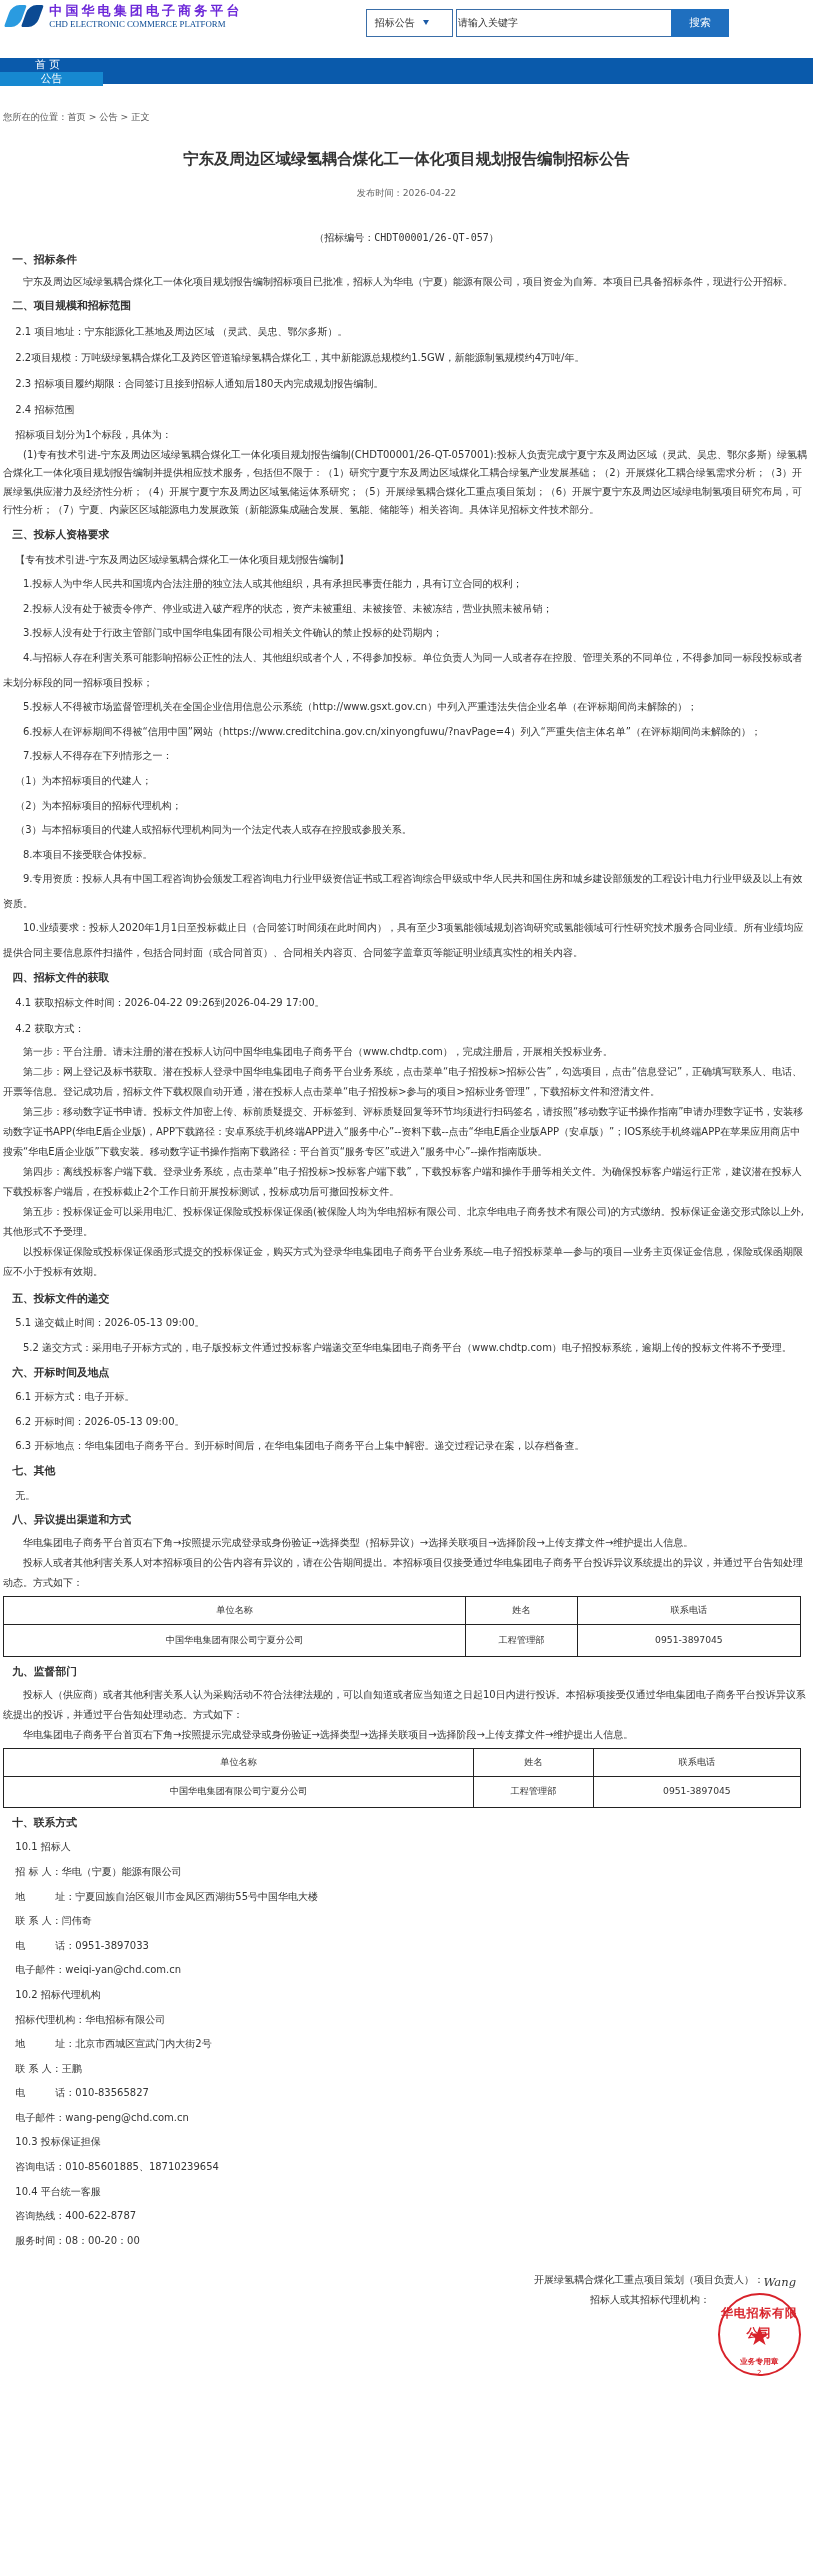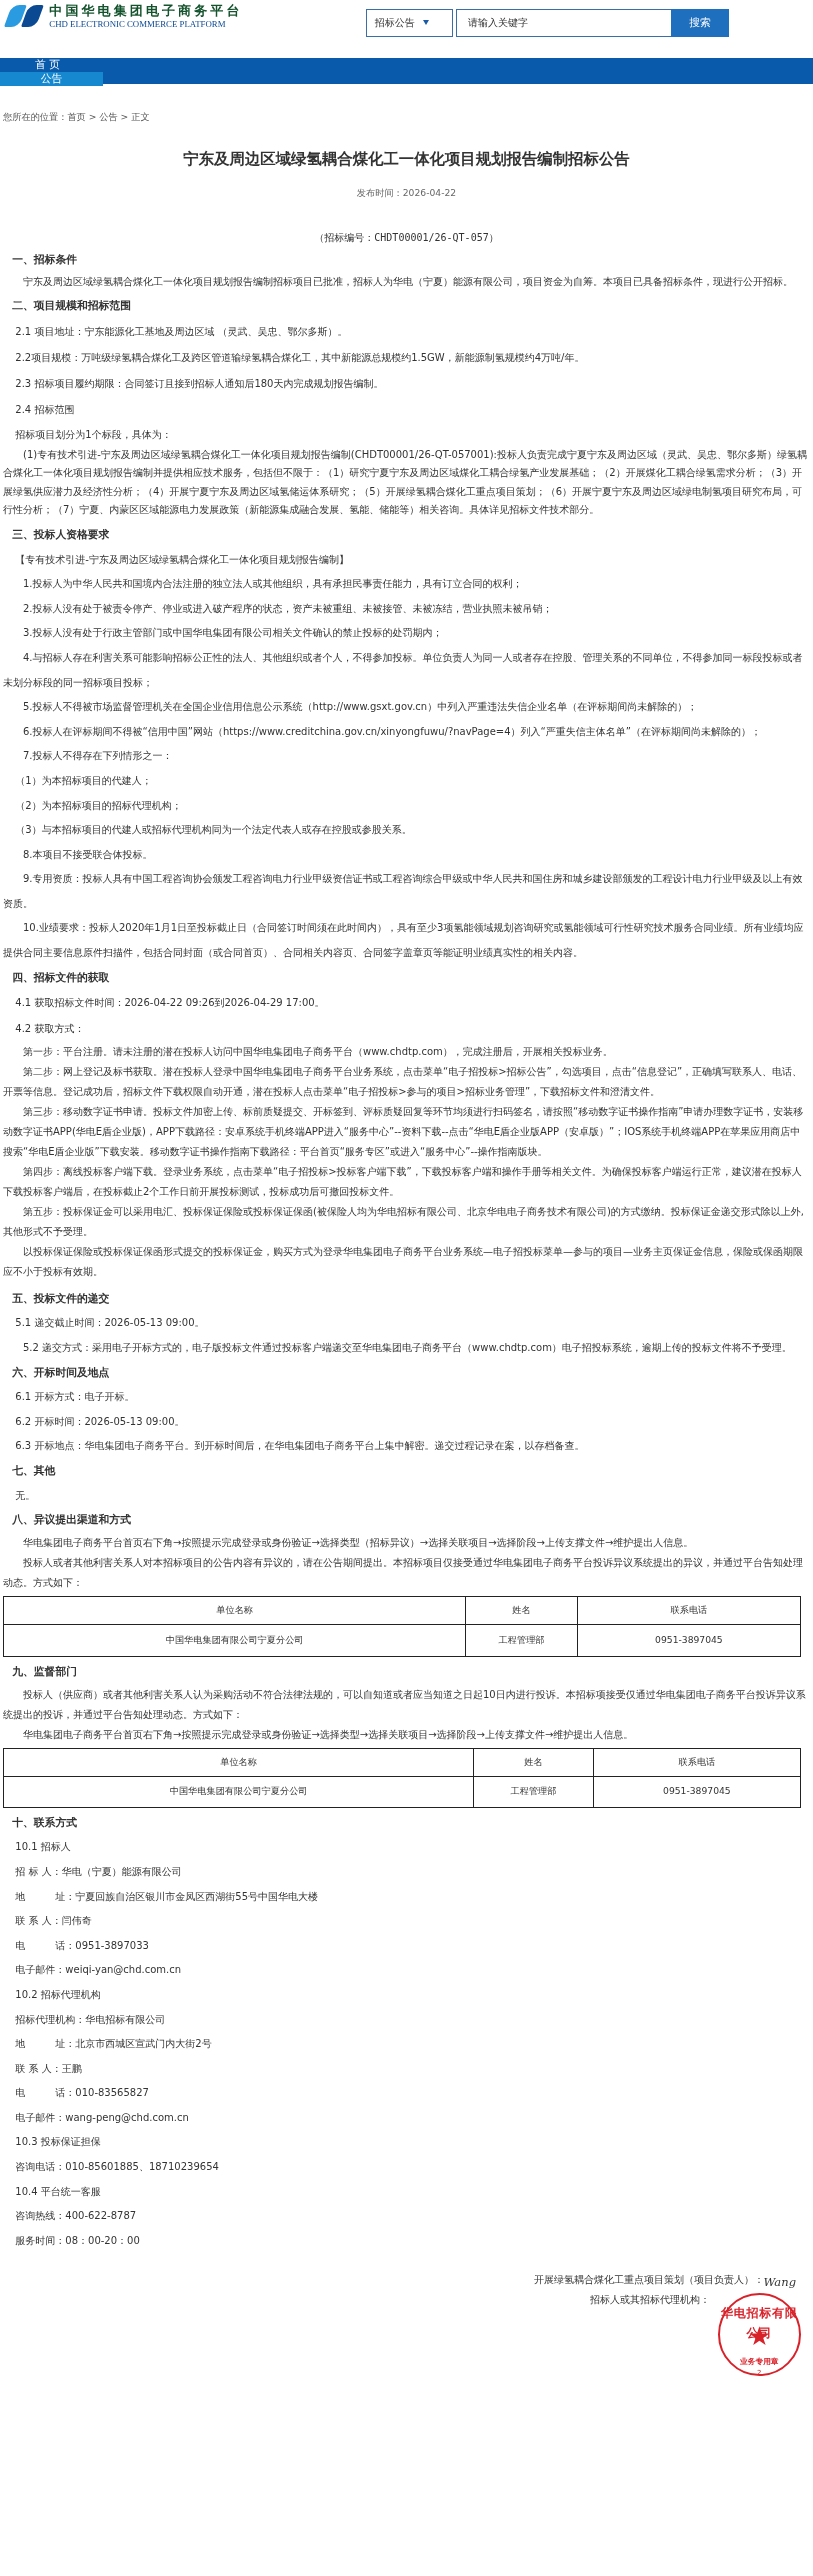--- a/index.html
+++ b/index.html
@@ -4,26 +4,26 @@
 <style>
   * { box-sizing: border-box; margin: 0; padding: 0; }
   body { width: 813px; background: #fff; font-family: "DejaVu Sans", "Liberation Sans", sans-serif; color: #333; }
   .header { height: 58px; position: relative; }
   .logo { position: absolute; left: 3.1px; top: 3.1px; display: flex; align-items: center; }
   .logo-mark { width: 40px; height: 24.6px; position: relative; }
   .logo-mark .s1, .logo-mark .s2 { position: absolute; top: 1.5px; width: 15.4px; height: 21.5px; border-radius: 7.7px 2.3px 7.7px 2.3px; transform: skewX(-20deg); }
   .logo-mark .s1 { left: 4.6px; background: #2a9be0; }
   .logo-mark .s2 { left: 21.5px; background: #0b4a93; }
   .logo-text { margin-left: 6.2px; }
-  .logo-cn { font-size: 13px; font-weight: bold; color: #14532d; letter-spacing: 3.1px; line-height: 15.4px; }
+  .logo-cn { font-size: 13px; font-weight: bold; color: #6d28d9; letter-spacing: 3.1px; line-height: 15.4px; }
   .logo-en { font-family: "Liberation Serif", serif; font-size: 8.8px; color: #0b4a93; line-height: 10px; }
   .search { position: absolute; left: 366px; top: 8.5px; display: flex; height: 28px; }
   .search-select { width: 87px; height: 28px; border: 0.8px solid #3a6ea8; display: flex; align-items: center; justify-content: flex-start; padding: 0 7.7px; font-size: 10px; color: #333; gap: 8px; }
   .caret { width: 0; height: 0; border-left: 3.8px solid transparent; border-right: 3.8px solid transparent; border-top: 5.4px solid #1b5aa6; }
-  .search-input { width: 215px; height: 28px; margin-left: 3.1px; border: 0.8px solid #3a6ea8; border-right: none; padding: 0 11px; font-size: 10px; color: #333; font-family: "DejaVu Sans", sans-serif; outline: none; }
+  .search-input { width: 215px; height: 28px; margin-left: 3.1px; border: 0.8px solid #3a6ea8; border-right: none; padding: 0 1px; font-size: 10px; color: #333; font-family: "DejaVu Sans", sans-serif; outline: none; }
   .search-input::placeholder { color: #333; }
   .search-btn { width: 58px; height: 28px; background: #1f6fbf; color: #fff; border: none; font-size: 10.8px; font-family: "DejaVu Sans", sans-serif; }
   .nav { height: 26px; background: #0a5aab; display: flex; flex-direction: column; }
   .nav-item { color: #fff; font-size: 10.8px; display: flex; align-items: center; justify-content: center; height: 26px; }
   .nav-item.active { background: #1688d0; }
   .breadcrumb { font-size: 9.2px; color: #555; padding: 4.6px 3.1px; margin-top: 0; height: 21.5px; }
   .title { text-align: center; font-size: 15.4px; font-weight: bold; color: #333; margin-top: 21.5px; }
   .pubtime { text-align: center; font-size: 9.2px; color: #666; margin-top: 17px; }
   .code { text-align: center; font-size: 10px; color: #333; margin-top: 31px; font-family: "DejaVu Sans Mono", monospace; }
   .content { padding: 0 3px; font-size: 10px; line-height: 24.6px; color: #333; }

